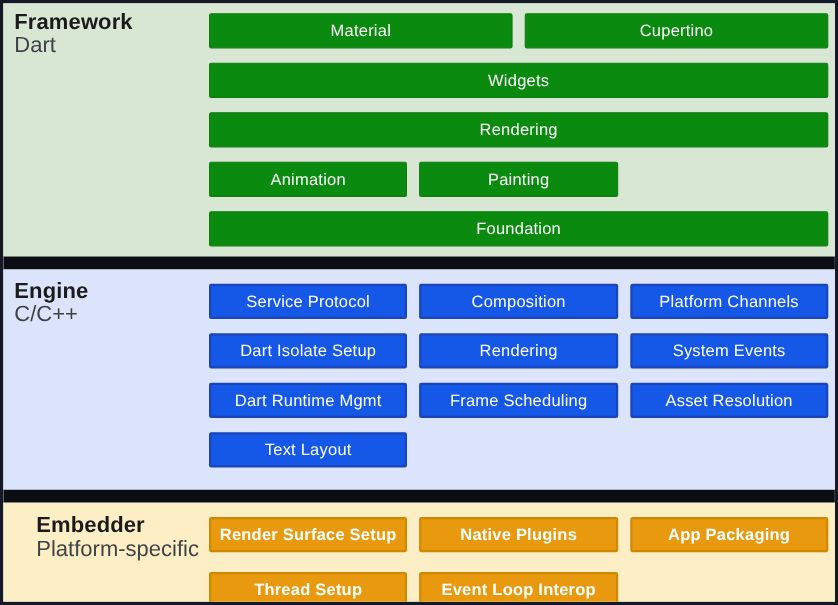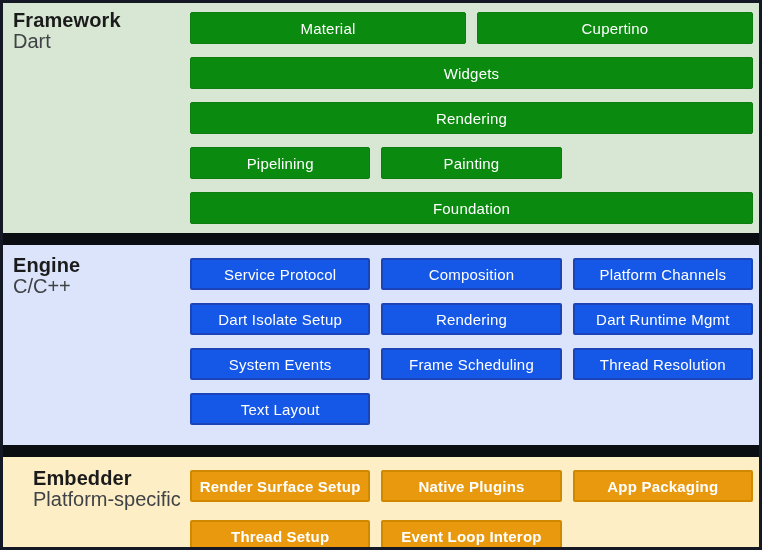--- a/index.html
+++ b/index.html
@@ -90,43 +90,43 @@
   <div class="section section-framework">
     <div class="layer-label">
       <div class="layer-title">Framework</div>
       <div class="layer-subtitle">Dart</div>
     </div>
     <div class="grid">
       <div class="btn half">Material</div>
       <div class="btn half">Cupertino</div>
       <div class="btn full">Widgets</div>
       <div class="btn full">Rendering</div>
-      <div class="btn third">Pipelining</div>
+      <div class="btn third">Animation</div>
       <div class="btn third">Painting</div>
       <div class="btn full">Foundation</div>
     </div>
   </div>
 
   <div class="divider"></div>
 
   <div class="section section-engine">
     <div class="layer-label">
       <div class="layer-title">Engine</div>
       <div class="layer-subtitle">C/C++</div>
     </div>
     <div class="grid">
       <div class="btn third">Service Protocol</div>
       <div class="btn third">Composition</div>
       <div class="btn third">Platform Channels</div>
       <div class="btn third">Dart Isolate Setup</div>
       <div class="btn third">Rendering</div>
+      <div class="btn third">System Events</div>
       <div class="btn third">Dart Runtime Mgmt</div>
-      <div class="btn third">System Events</div>
       <div class="btn third">Frame Scheduling</div>
-      <div class="btn third">Thread Resolution</div>
+      <div class="btn third">Asset Resolution</div>
       <div class="btn third">Text Layout</div>
     </div>
   </div>
 
   <div class="divider"></div>
 
   <div class="section section-embedder">
     <div class="layer-label">
       <div class="layer-title">Embedder</div>
       <div class="layer-subtitle">Platform-specific</div>

